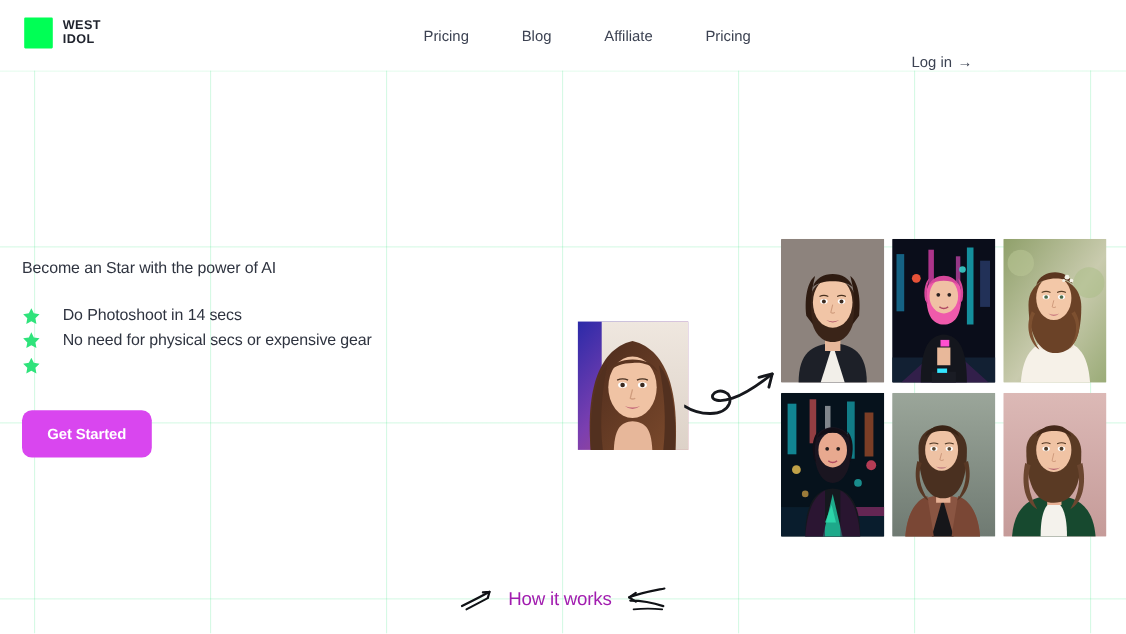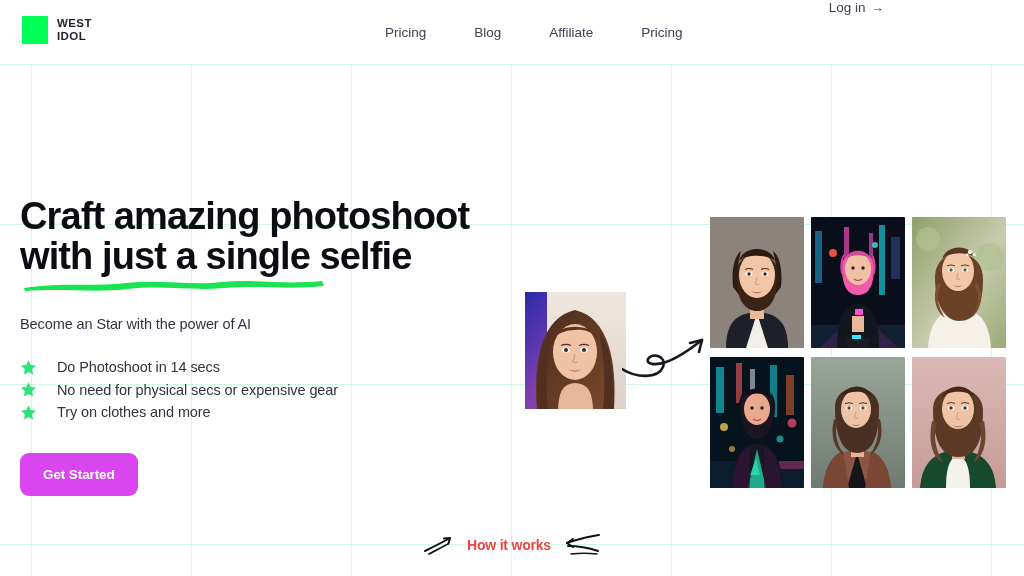--- a/index.html
+++ b/index.html
@@ -88,21 +88,21 @@
     white-space: nowrap;
   }
   .nav-item:last-child { margin-right: 0; }
 
   .login {
     position: absolute;
     right: 24px;
     top: 0;
     height: 64px;
     display: flex;
-    align-items: flex-start;
+    align-items: flex-end;
     font-size: 13.5px;
     color: #3c4252;
     cursor: pointer;
     gap: 5px;
     white-space: nowrap;
   }
 
   
   .hero-left {
     position: absolute;
@@ -220,23 +220,23 @@
     left: 0;
     top: 533px;
     width: 1024px;
     display: flex;
     align-items: center;
     justify-content: center;
     gap: 14px;
     z-index: 4;
   }
   .hiw-label {
-    font-size: 14px;
-    font-weight: bold;
-    color: #ef4444;
+    font-size: 17px;
+    font-weight: normal;
+    color: #a21caf;
     letter-spacing: -0.2px;
     white-space: nowrap;
   }
   .hiw-deco { display: block; }
 </style>
 </head>
 <body>
 
 <div class="grid-bg"></div>
 
@@ -258,49 +258,40 @@
   </nav>
 
   <div class="login">
     <span>Log in</span>
     <span>→</span>
   </div>
 </header>
 
 <section class="hero-left">
 
-  <h1 class="headline">
-    <span>Craft amazing photoshoot</span><br>
-    <span class="headline-line2">with just a single selfie</span>
-    <svg class="brush" viewBox="0 0 312 14" preserveAspectRatio="none">
-      <path d="M2,10 C40,4 70,9 104,5 C140,1 168,8 200,4 C232,1 262,7 300,3
-               L302,8 C266,12 236,7 202,10 C170,13 140,7 106,11 C72,15 40,10 3,13 Z" fill="#18e452"></path>
-    </svg>
-  </h1>
 
   <p class="subtitle">Become an Star with the power of AI</p>
 
   <ul class="features">
     <li class="feature">
       <svg class="star-icon" viewBox="0 0 24 24">
         <path d="M12 1.6l3.2 6.7 7.3 1-5.3 5.2 1.3 7.3L12 18.3 5.5 21.8l1.3-7.3L1.5 9.3l7.3-1z" fill="#2fe37b"></path>
       </svg>
       <span>Do Photoshoot in 14 secs</span>
     </li>
     <li class="feature">
       <svg class="star-icon" viewBox="0 0 24 24">
         <path d="M12 1.6l3.2 6.7 7.3 1-5.3 5.2 1.3 7.3L12 18.3 5.5 21.8l1.3-7.3L1.5 9.3l7.3-1z" fill="#2fe37b"></path>
       </svg>
       <span>No need for physical secs or expensive gear</span>
     </li>
     <li class="feature">
       <svg class="star-icon" viewBox="0 0 24 24">
         <path d="M12 1.6l3.2 6.7 7.3 1-5.3 5.2 1.3 7.3L12 18.3 5.5 21.8l1.3-7.3L1.5 9.3l7.3-1z" fill="#2fe37b"></path>
       </svg>
-      <span>Try on clothes and more</span>
     </li>
   </ul>
 
   <button class="cta">Get Started</button>
 </section>
 
 <div class="selfie">
   <svg viewBox="0 0 101 117" width="101" height="117">
     <defs>
       <linearGradient id="selfBg" x1="0" y1="0" x2="1" y2="1">

